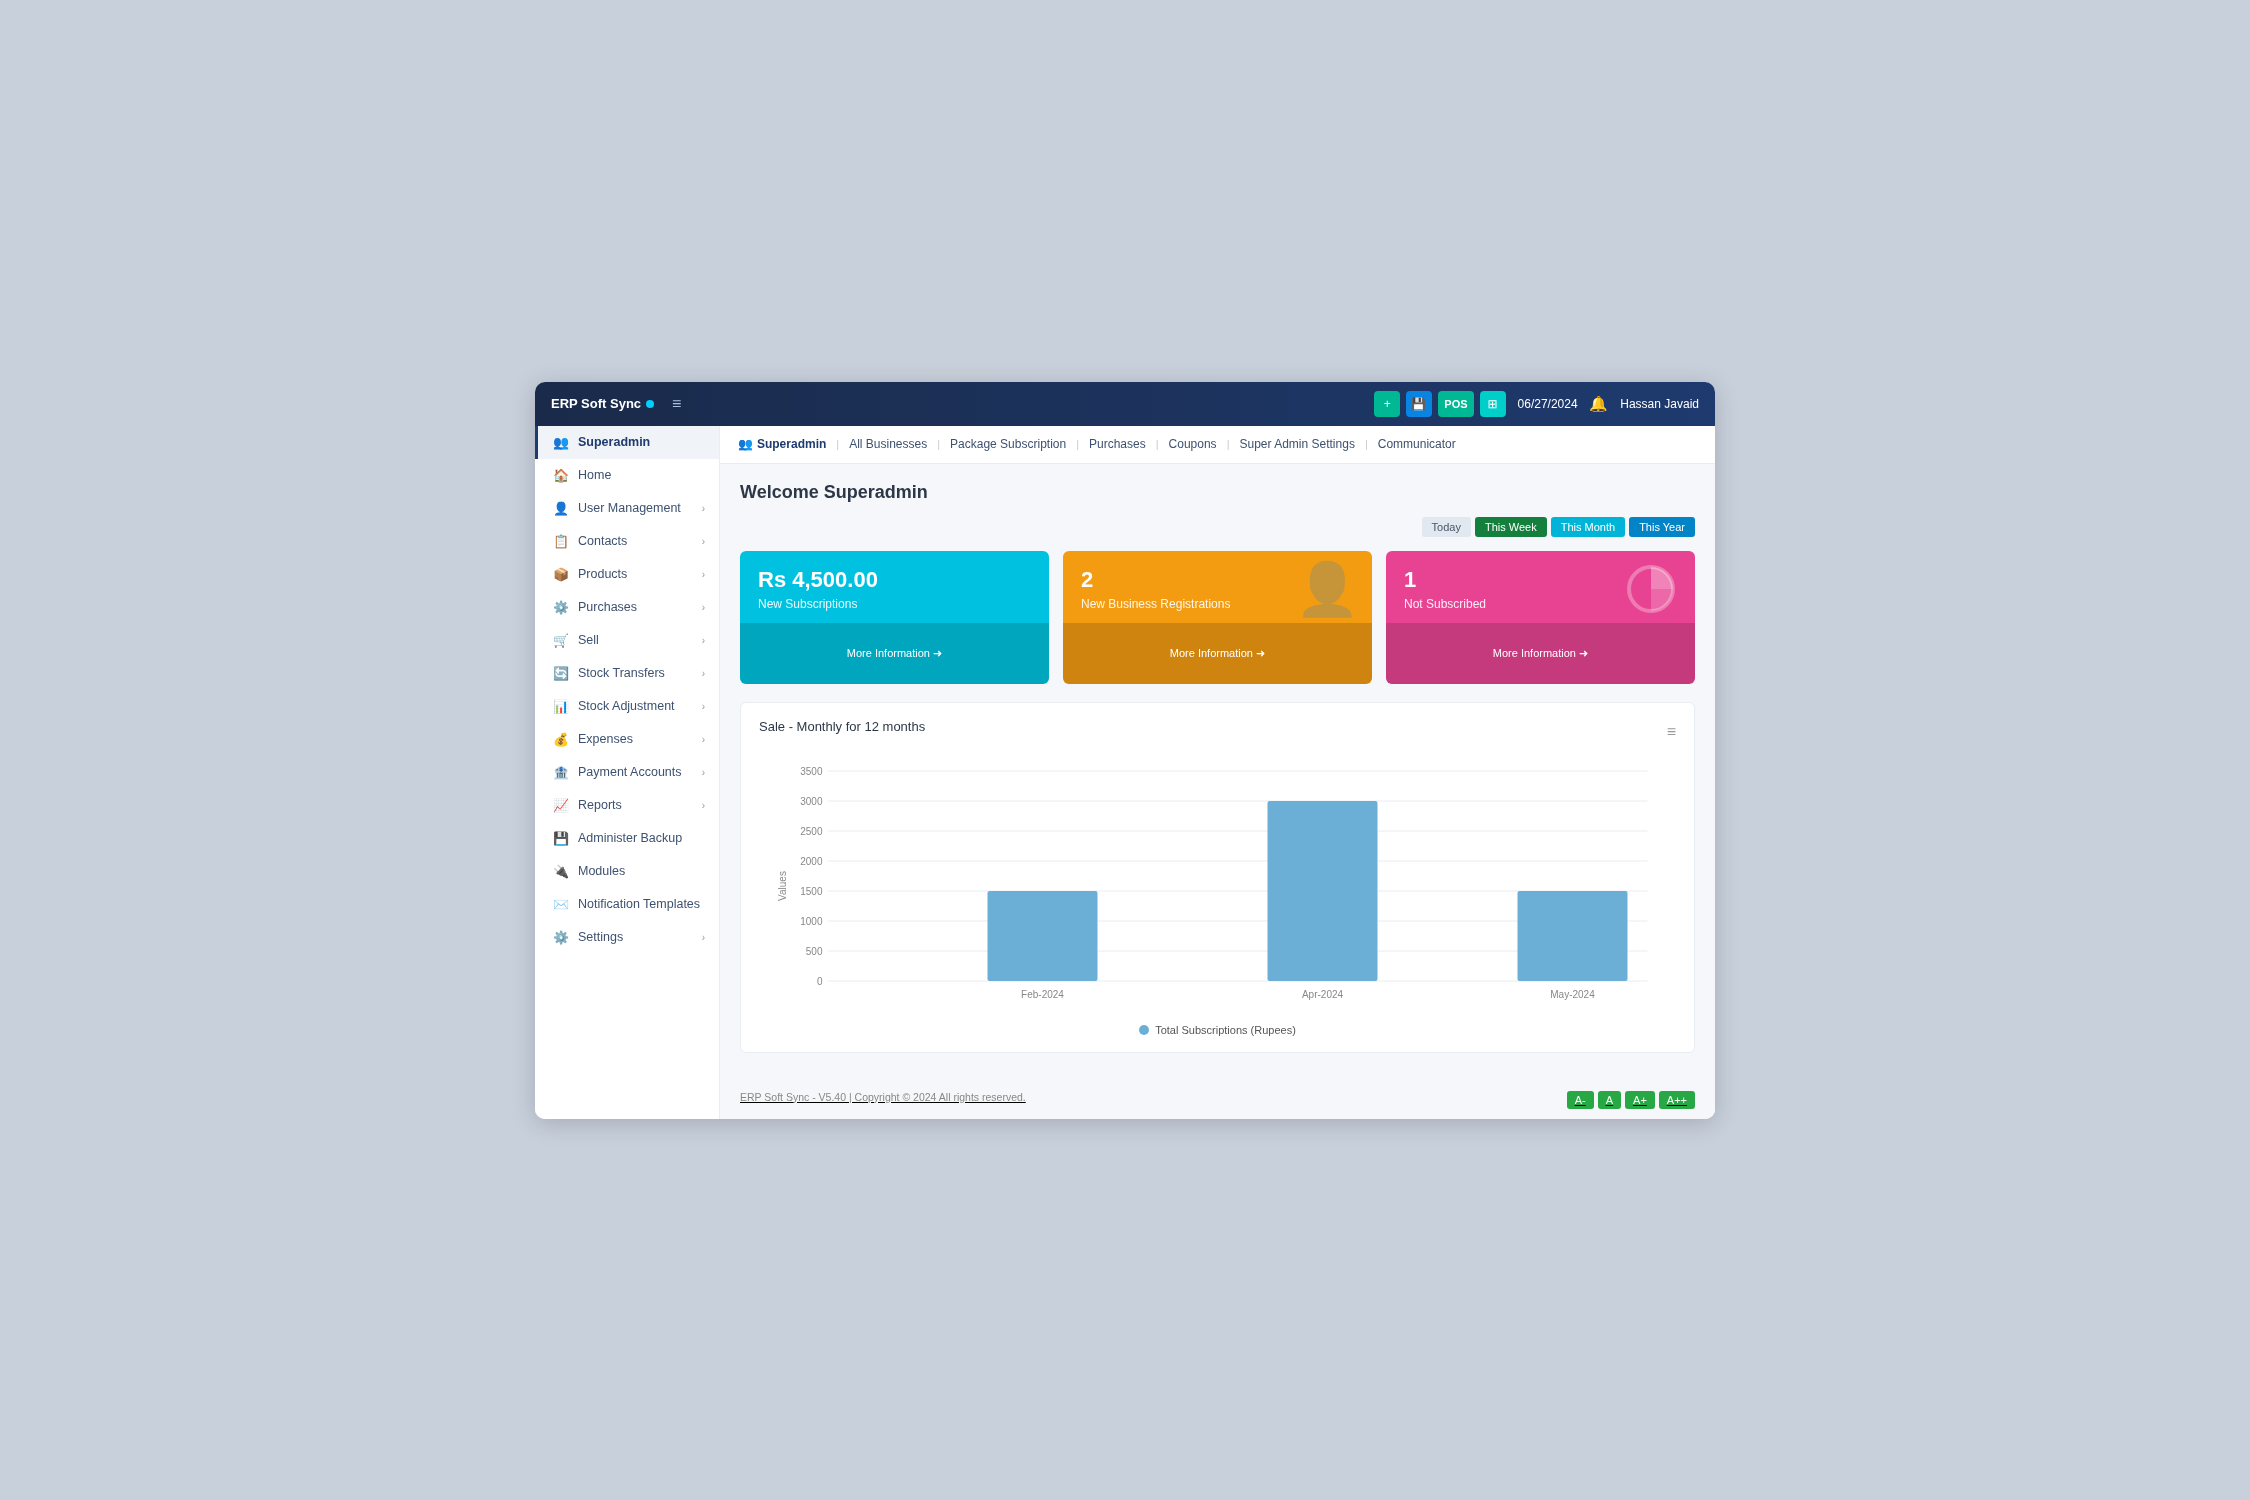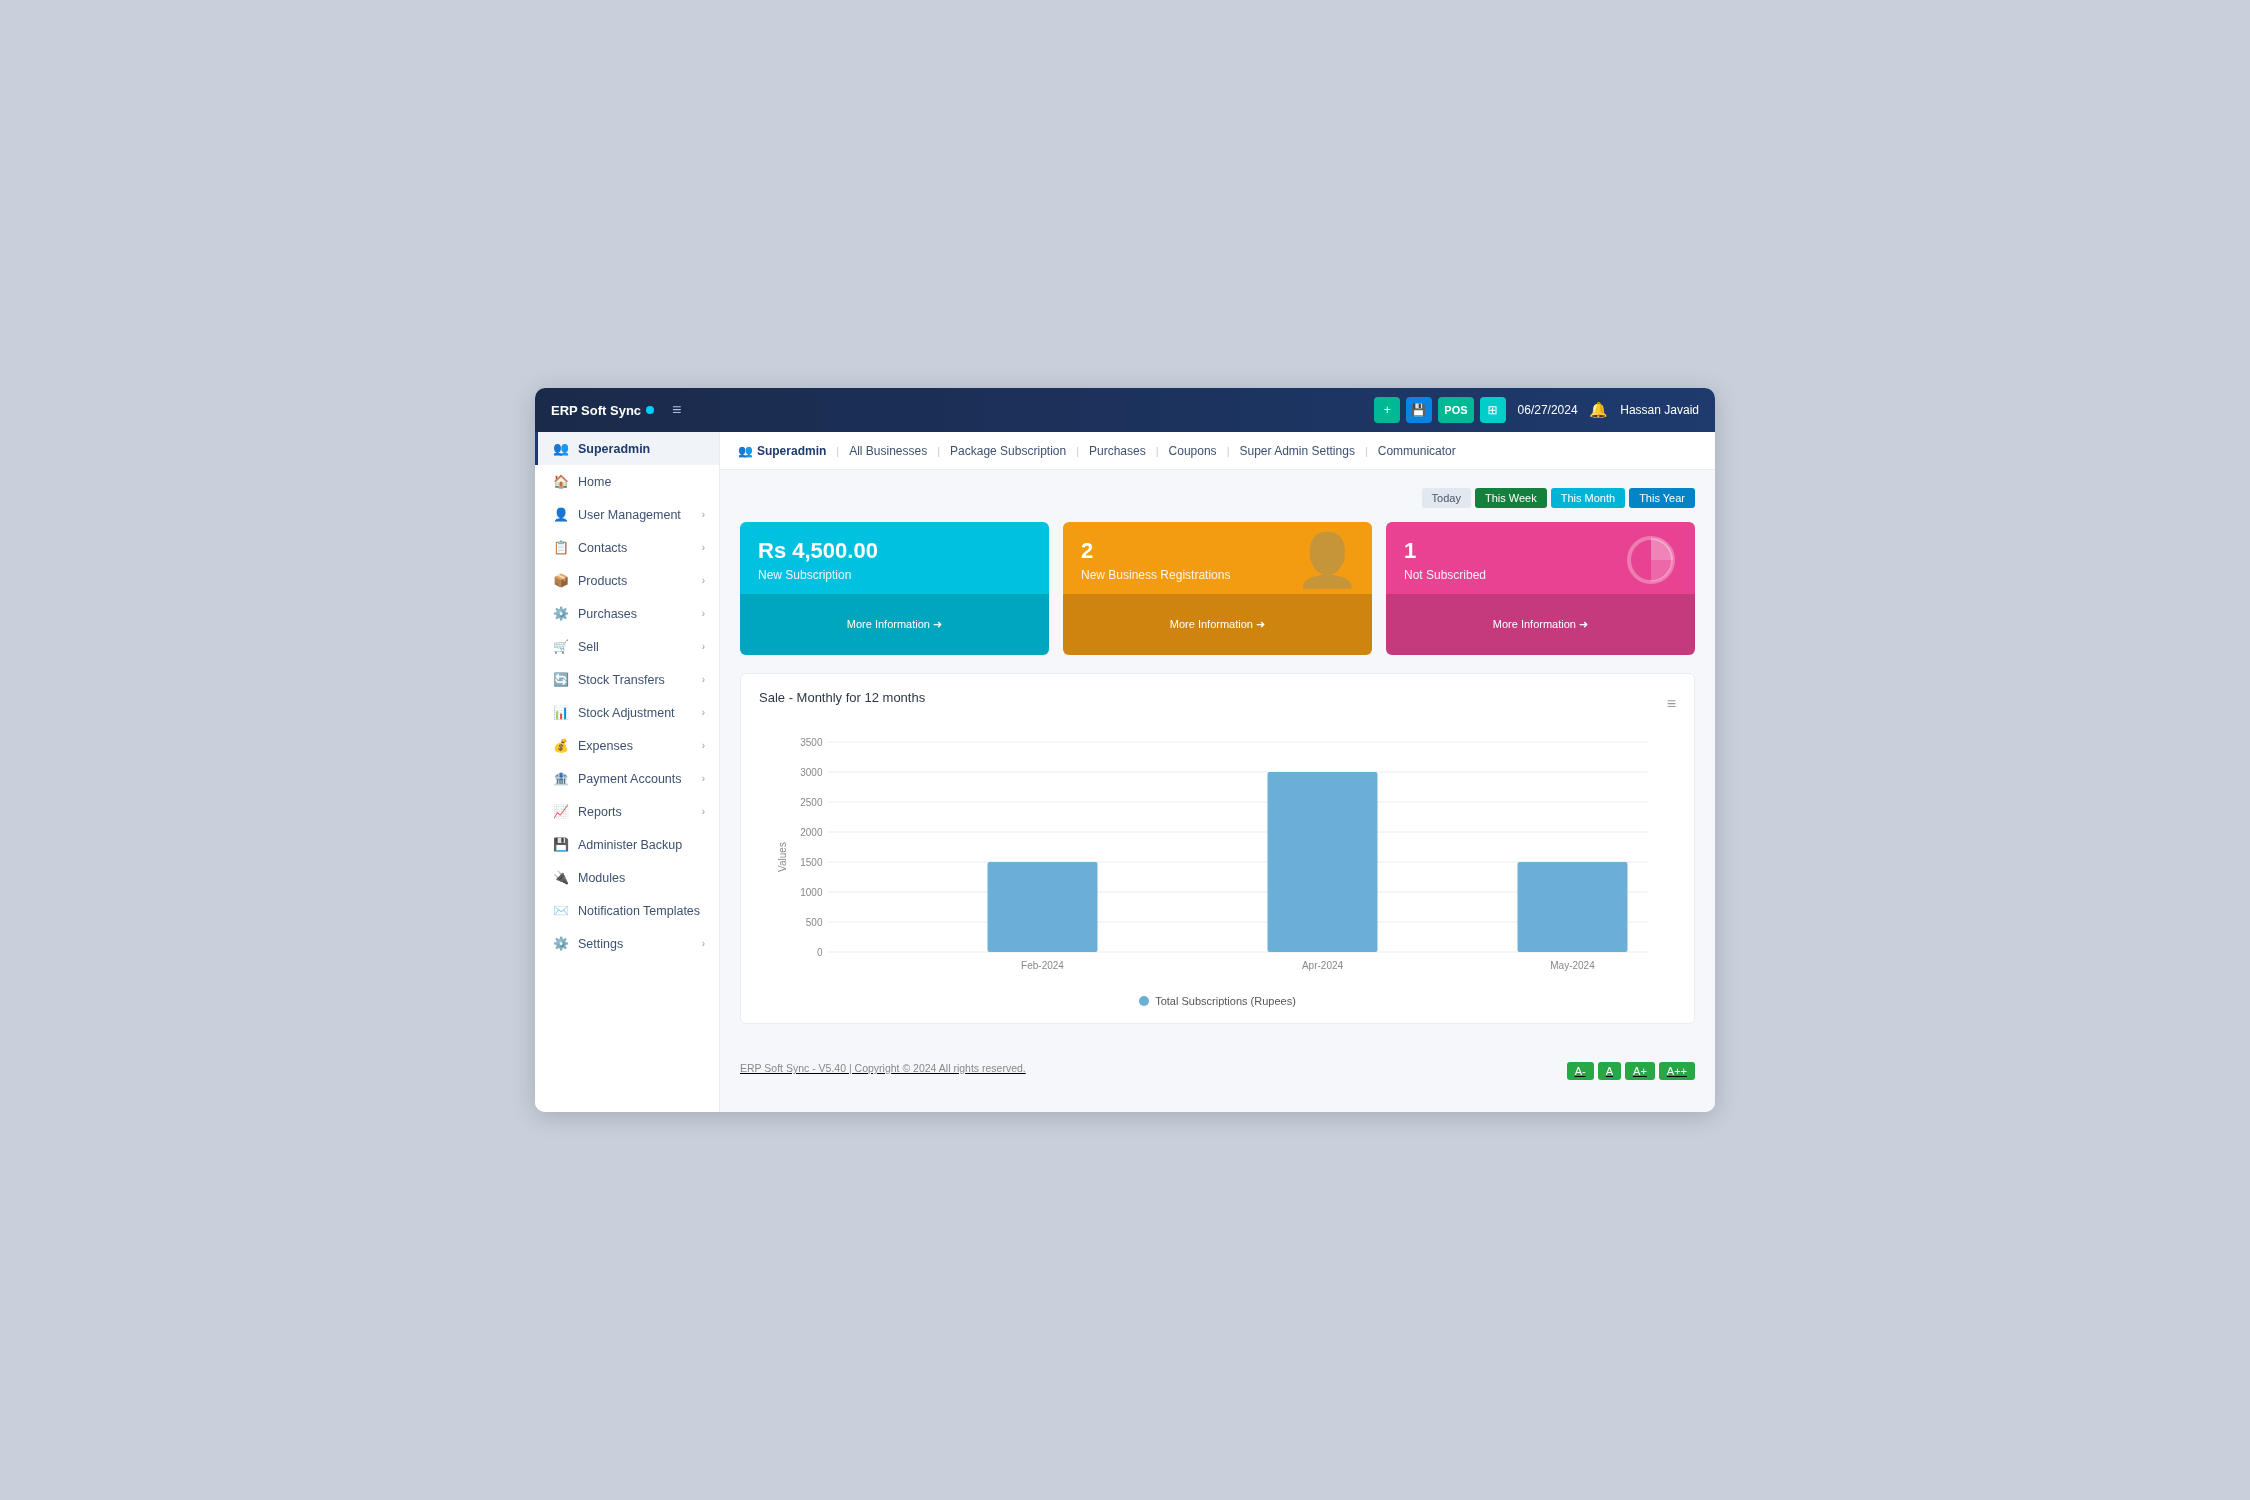--- a/index.html
+++ b/index.html
@@ -411,33 +411,34 @@
         <span class="breadcrumb-item">
           <span>Super Admin Settings</span>
         </span>
         <span class="breadcrumb-sep">|</span>
         <span class="breadcrumb-item">
           <span>Communicator</span>
         </span>
       </div>
 
       <div class="page-content">
+        <h1 class="welcome-title">Welcome Superadmin</h1>
 
         <div class="date-filters">
           <button class="date-btn">Today</button>
           <button class="date-btn this-week">This Week</button>
           <button class="date-btn this-month">This Month</button>
           <button class="date-btn this-year">This Year</button>
         </div>
 
         <div class="stat-cards">
 
           <div class="stat-card cyan">
             <div class="stat-value">Rs 4,500.00</div>
-            <div class="stat-label">New Subscription</div>
+            <div class="stat-label">New Subscriptions</div>
             <div class="more-info">More Information ➜</div>
           </div>
 
           <div class="stat-card orange">
             <div class="stat-value">2</div>
             <div class="stat-label">New Business Registrations</div>
             <div class="bg-icon" style="font-size:52px; opacity:0.2; right:12px; top:8px;">👤</div>
             <div class="more-info">More Information ➜</div>
           </div>
 

